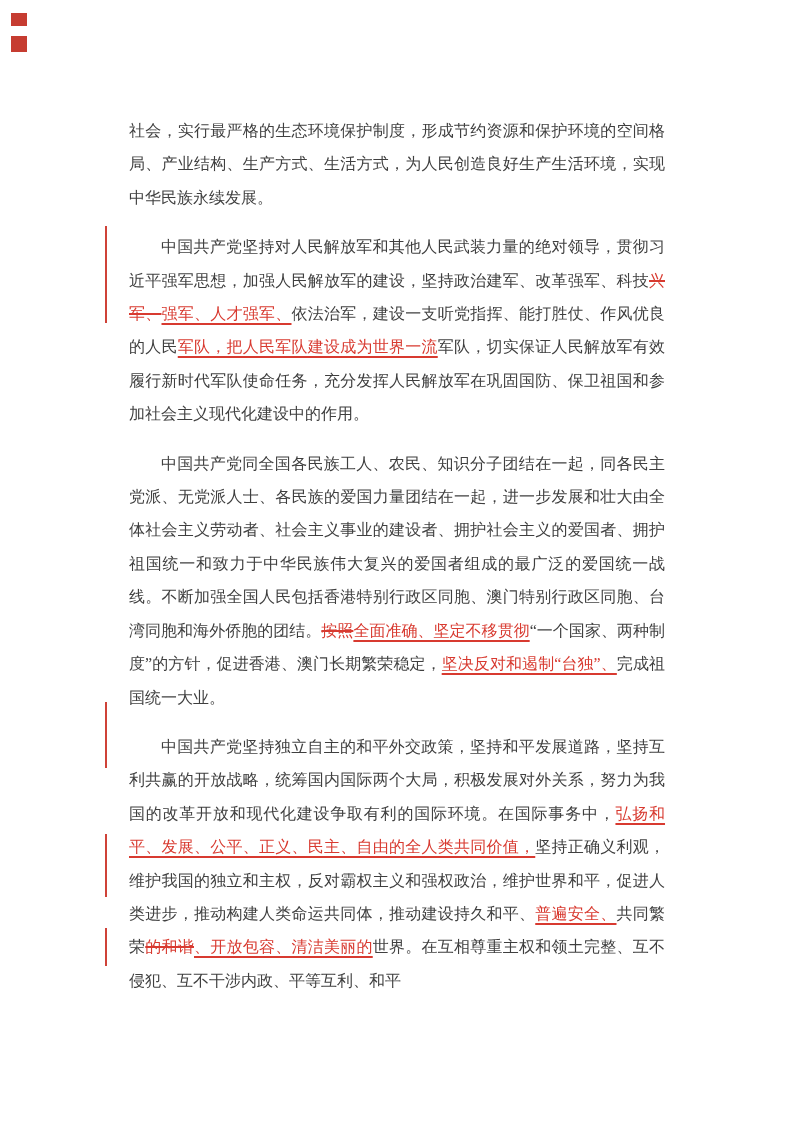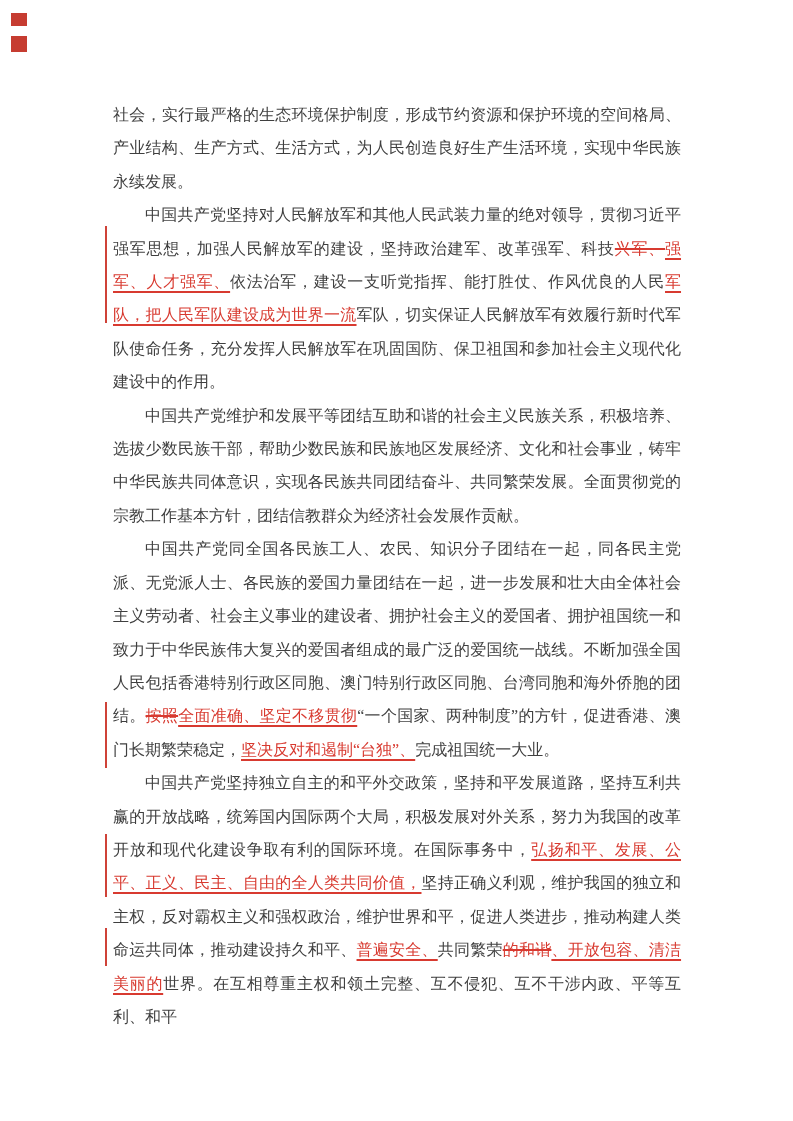--- a/index.html
+++ b/index.html
@@ -9,21 +9,21 @@
   }
   .page{position:absolute;inset:0;background:#fff;}
   .doc{
     position:absolute;left:113px;top:98px;width:568px;
     color:var(--txt,#3f3f3f);
     font-size:16px;line-height:33.4px;
     text-align:justify;
     font-family:sans-serif;
     letter-spacing:0;
   }
-  .para{margin:0;padding:0;}
+  .para{margin:16px;padding:0;}
   .para.indent{text-indent:2em;font-family:Liberation Serif, serif;}
   .seg-normal{color:var(--txt,#3f3f3f);}
   .seg-ins{
     color:var(--rev,#d83a30);
     text-decoration:underline;
     text-decoration-color:var(--rev,#d83a30);
     text-decoration-thickness:1.5px;
     text-underline-offset:4px;
   }
   .seg-del{
@@ -50,17 +50,16 @@
     </div>
   <div id="bars">
       <div class="rev-bar" style="top: 226px; height: 97px;"></div>
       <div class="rev-bar" style="top: 702px; height: 66px;"></div>
       <div class="rev-bar" style="top: 834px; height: 63px;"></div>
       <div class="rev-bar" style="top: 928px; height: 38px;"></div>
     </div>
   <div id="doc" class="doc">
       <p class="para"><span class="seg-normal">社会，实行最严格的生态环境保护制度，形成节约资源和保护环境的空间格局、产业结构、生产方式、生活方式，为人民创造良好生产生活环境，实现中华民族永续发展。</span></p>
       <p class="para indent"><span class="seg-normal">中国共产党坚持对人民解放军和其他人民武装力量的绝对领导，贯彻习近平强军思想，加强人民解放军的建设，坚持政治建军、改革强军、科技</span><span class="seg-del">兴军、</span><span class="seg-ins">强军、人才强军、</span><span class="seg-normal">依法治军，建设一支听党指挥、能打胜仗、作风优良的人民</span><span class="seg-ins">军队，把人民军队建设成为世界一流</span><span class="seg-normal">军队，切实保证人民解放军有效履行新时代军队使命任务，充分发挥人民解放军在巩固国防、保卫祖国和参加社会主义现代化建设中的作用。</span></p>
-      <p class="para indent"><span class="seg-normal">中国共产党维护和发展平等团结互助和谐的社会主义民族关系，积极培养、选拔少数民族干部，帮助少数民族和民族地区发展经济、文化和社会事业，铸牢中华民族共同体意识，实现各民族共同团结奋斗、共同繁荣发展。全面贯彻党的宗教工作基本方针，团结信教群众为经济社会发展作贡献。</span></p>
       <p class="para indent"><span class="seg-normal">中国共产党同全国各民族工人、农民、知识分子团结在一起，同各民主党派、无党派人士、各民族的爱国力量团结在一起，进一步发展和壮大由全体社会主义劳动者、社会主义事业的建设者、拥护社会主义的爱国者、拥护祖国统一和致力于中华民族伟大复兴的爱国者组成的最广泛的爱国统一战线。不断加强全国人民包括香港特别行政区同胞、澳门特别行政区同胞、台湾同胞和海外侨胞的团结。</span><span class="seg-del">按照</span><span class="seg-ins">全面准确、坚定不移贯彻</span><span class="seg-normal">“一个国家、两种制度”的方针，促进香港、澳门长期繁荣稳定，</span><span class="seg-ins">坚决反对和遏制“台独”、</span><span class="seg-normal">完成祖国统一大业。</span></p>
       <p class="para indent"><span class="seg-normal">中国共产党坚持独立自主的和平外交政策，坚持和平发展道路，坚持互利共赢的开放战略，统筹国内国际两个大局，积极发展对外关系，努力为我国的改革开放和现代化建设争取有利的国际环境。在国际事务中，</span><span class="seg-ins">弘扬和平、发展、公平、正义、民主、自由的全人类共同价值，</span><span class="seg-normal">坚持正确义利观，维护我国的独立和主权，反对霸权主义和强权政治，维护世界和平，促进人类进步，推动构建人类命运共同体，推动建设持久和平、</span><span class="seg-ins">普遍安全、</span><span class="seg-normal">共同繁荣</span><span class="seg-del">的和谐</span><span class="seg-ins">、开放包容、清洁美丽的</span><span class="seg-normal">世界。在互相尊重主权和领土完整、互不侵犯、互不干涉内政、平等互利、和平</span></p>
     </div>
 </div>
 
 </body></html>

